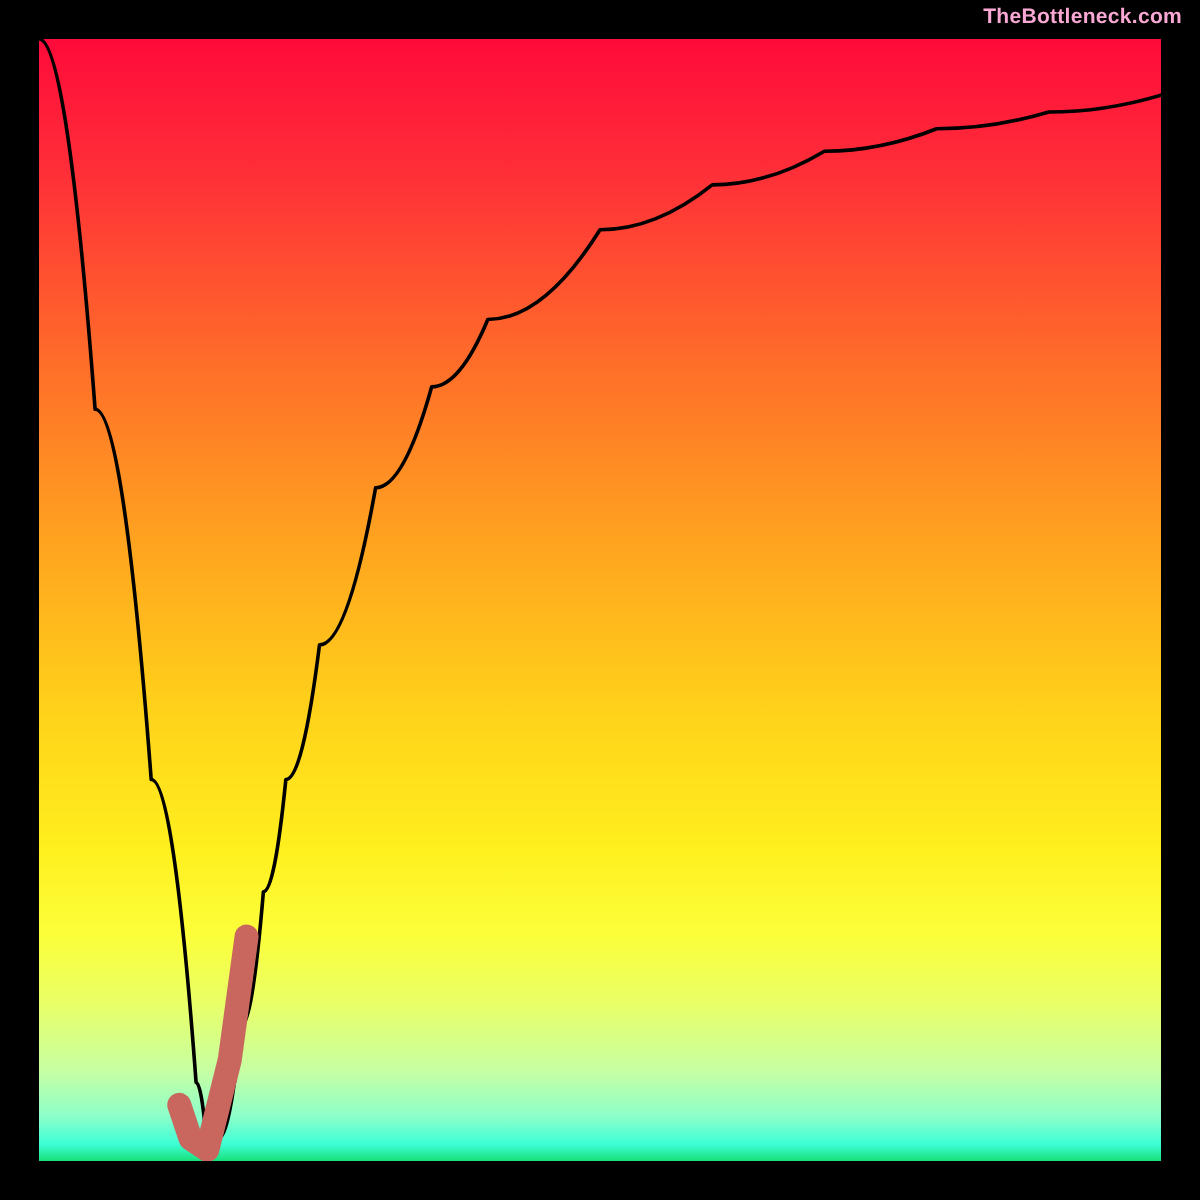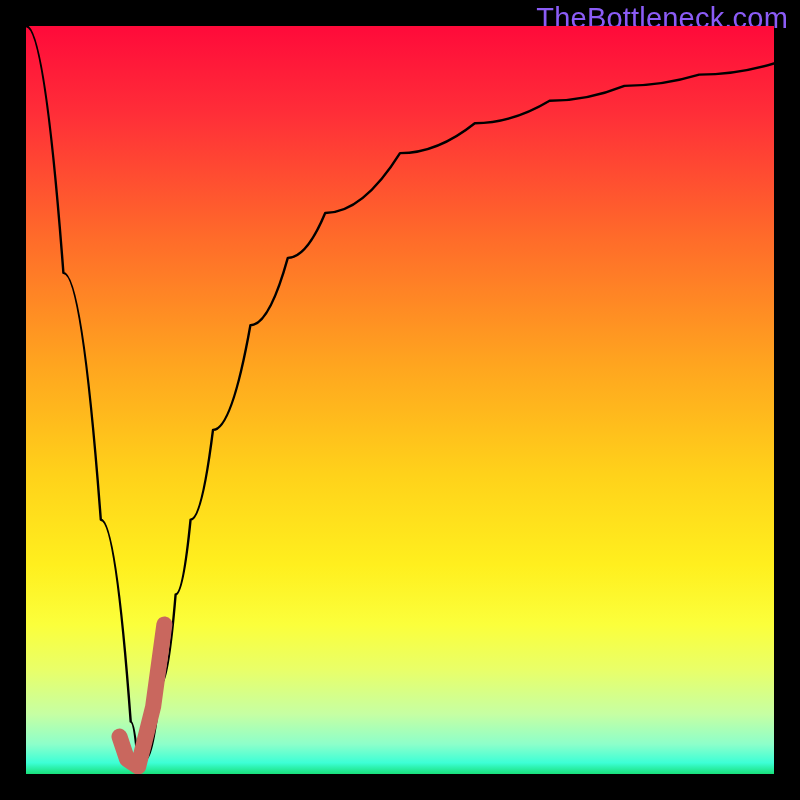--- a/index.html
+++ b/index.html
@@ -31,23 +31,23 @@
     inset: 0;
   }
   .curves {
     position: absolute;
     inset: 0;
   }
   .watermark {
     position: absolute;
     top: 2px;
     right: 12px;
-    color: #8b5cf6;
-    font-size: 29px;
-    font-weight: 400;
+    color: #f9a8d4;
+    font-size: 14px;
+    font-weight: 700;
     letter-spacing: 0.2px;
   }
 </style>
 </head>
 <body>
 
 <div class="frame">
   <div class="watermark">TheBottleneck.com</div>
 
   <div class="plot-area">

